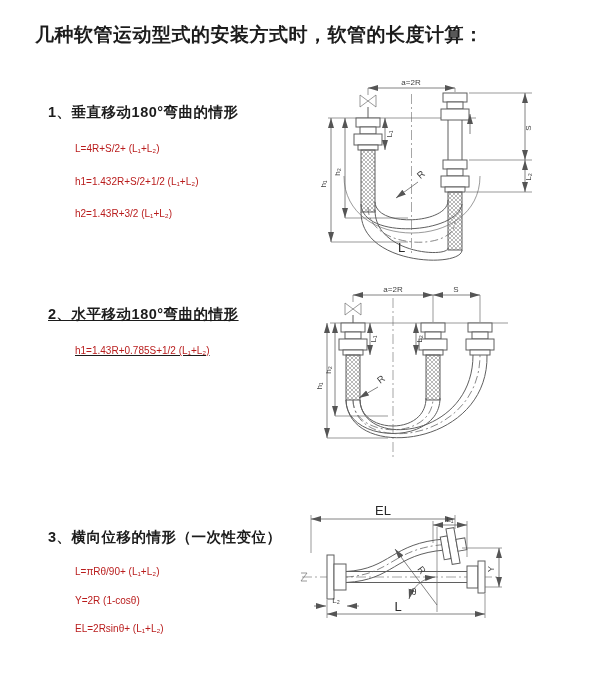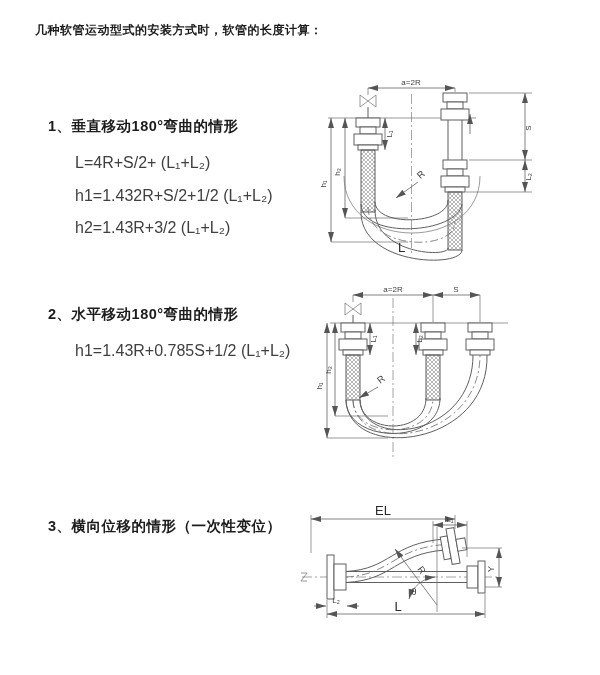--- a/index.html
+++ b/index.html
@@ -3,26 +3,26 @@
 <meta charset="utf-8">
 <style>
   html,body{margin:0;padding:0;}
   body{
     width:600px;height:675px;position:relative;overflow:hidden;
     background:#ffffff;color:#1c1c1c;
     font-family:"Liberation Sans","DejaVu Sans",sans-serif;
   }
   .page-title{
     position:absolute;left:35px;top:22px;
-    font-size:12px;font-weight:700;letter-spacing:.5px;
+    font-size:19px;font-weight:700;letter-spacing:.5px;
   }
   .section{position:absolute;left:48px;}
-  .sec1{top:117px;} .sec2{top:305px;} .sec3{top:517px;}
+  .sec1{top:103px;} .sec2{top:305px;text-decoration:underline;} .sec3{top:528px;}
   .sec-heading{font-size:14.5px;font-weight:700;letter-spacing:.5px;margin:0 0 11px 0;}
-  .formulas{margin-left:27px;font-size:16px;color:#404040;}
+  .formulas{margin-left:27px;font-size:10px;color:#b91c1c;}
   .sec1 .formulas div,.sec2 .formulas div{height:32.5px;line-height:32.5px;white-space:nowrap;}
   .sec3 .formulas div{height:28.5px;line-height:28.5px;white-space:nowrap;}
   .dwg{position:absolute;}
   #d1{left:308px;top:72px;} #d2{left:308px;top:278px;} #d3{left:296px;top:495px;}
   .ln{stroke:#5f5f5f;stroke-width:1;fill:none;}
   .thin{stroke:#6e6e6e;stroke-width:.7;fill:none;}
   .dim{stroke:#5a5a5a;stroke-width:.75;fill:none;}
   .cl{stroke:#808080;stroke-width:.7;fill:none;stroke-dasharray:10 3 2 3;}
   .dd{stroke:#6a6a6a;stroke-width:.8;fill:none;stroke-dasharray:8 3 2 3;}
   .hatch{fill:url(#hx);stroke:#5f5f5f;stroke-width:1;}
@@ -46,20 +46,25 @@
 
 <div class="section sec2">
   <div class="sec-heading">2、水平移动180°弯曲的情形</div>
   <div class="formulas">
     <div>h1=1.43R+0.785S+1/2 (L₁+L₂)</div>
   </div>
 </div>
 
 <div class="section sec3">
   <div class="sec-heading">3、横向位移的情形（一次性变位）</div>
+  <div class="formulas">
+    <div>L=πRθ/90+ (L₁+L₂)</div>
+    <div>Y=2R (1-cosθ)</div>
+    <div>EL=2Rsinθ+ (L₁+L₂)</div>
+  </div>
 </div>
 
 <svg id="d1" class="dwg" width="292" height="202" viewBox="0 0 292 202">
   <defs>
     <marker id="ar" markerWidth="11" markerHeight="8" refX="10" refY="3" orient="auto-start-reverse" markerUnits="userSpaceOnUse">
       <path d="M0,0 L10,3 L0,6 Z" fill="#555"></path>
     </marker>
     <pattern id="hx" width="4" height="4" patternUnits="userSpaceOnUse">
       <path d="M0,0 L4,4 M4,0 L0,4" stroke="#8a8a8a" stroke-width="0.6"></path>
     </pattern>

